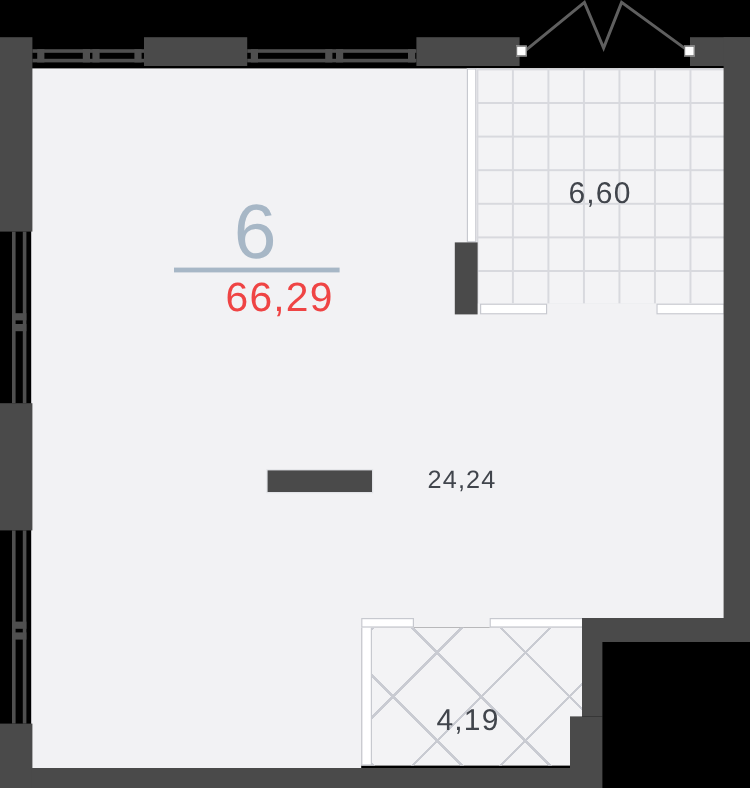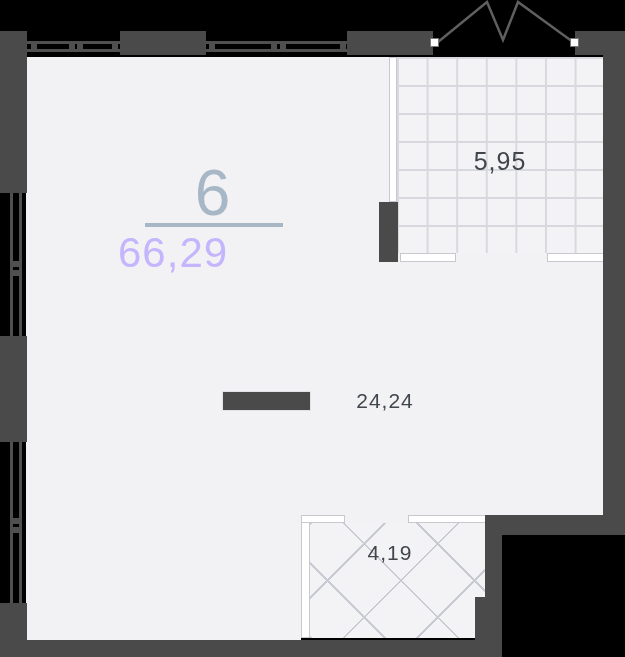--- a/index.html
+++ b/index.html
@@ -43,26 +43,26 @@
   .area-label {
     position:absolute; color:#41454c; font-weight:300;
     letter-spacing:1px; text-align:center;
   }
   .unit-number {
     position:absolute; left:140px; top:161px; width:145px; text-align:center;
     color:#a7b7c6; font-size:64px; line-height:1; font-weight:300;
   }
   .unit-line { position:absolute; left:145px; top:223px; width:138px; height:4px; background:#a7b7c6; }
   .unit-area {
-    position:absolute; left:118px; top:229px; width:160px; text-align:left;
-    color:#c4b5fd; font-size:42px; font-weight:300; letter-spacing:1px;
+    position:absolute; left:118px; top:229px; width:160px; text-align:right;
+    color:#ef4444; font-size:34px; font-weight:300; letter-spacing:1px;
   }
   .lbl-main  { left:325px; top:389px; width:120px; font-size:21px; }
   .lbl-loggia{ left:440px; top:147px; width:120px; font-size:25px; }
-  .lbl-balc  { left:330px; top:541px; width:120px; font-size:21px; }
+  .lbl-balc  { left:330px; top:586px; width:120px; font-size:25px; }
 </style>
 </head>
 <body>
 
 <div class="plan">
 
   <div class="floor" style="left:26px; top:57px; width:578px; height:458px;"></div>
   <div class="floor" style="left:26px; top:515px; width:275px; height:125px;"></div>
 
   <div class="grid-sq" style="left:397px; top:57px; width:207px; height:196px;"></div>
@@ -125,16 +125,16 @@
   <div class="hinge" style="left:430px; top:38px;"></div>
   <div class="hinge" style="left:570px; top:38px;"></div>
 
   <div class="island" style="left:223px; top:392px; width:87px; height:18px;"></div>
 
   <div class="unit-number">6</div>
   <div class="unit-line"></div>
   <div class="unit-area">66,29</div>
 
   <div class="area-label lbl-main">24,24</div>
-  <div class="area-label lbl-loggia">5,95</div>
+  <div class="area-label lbl-loggia">6,60</div>
   <div class="area-label lbl-balc">4,19</div>
 
 </div>
 
 </body></html>

